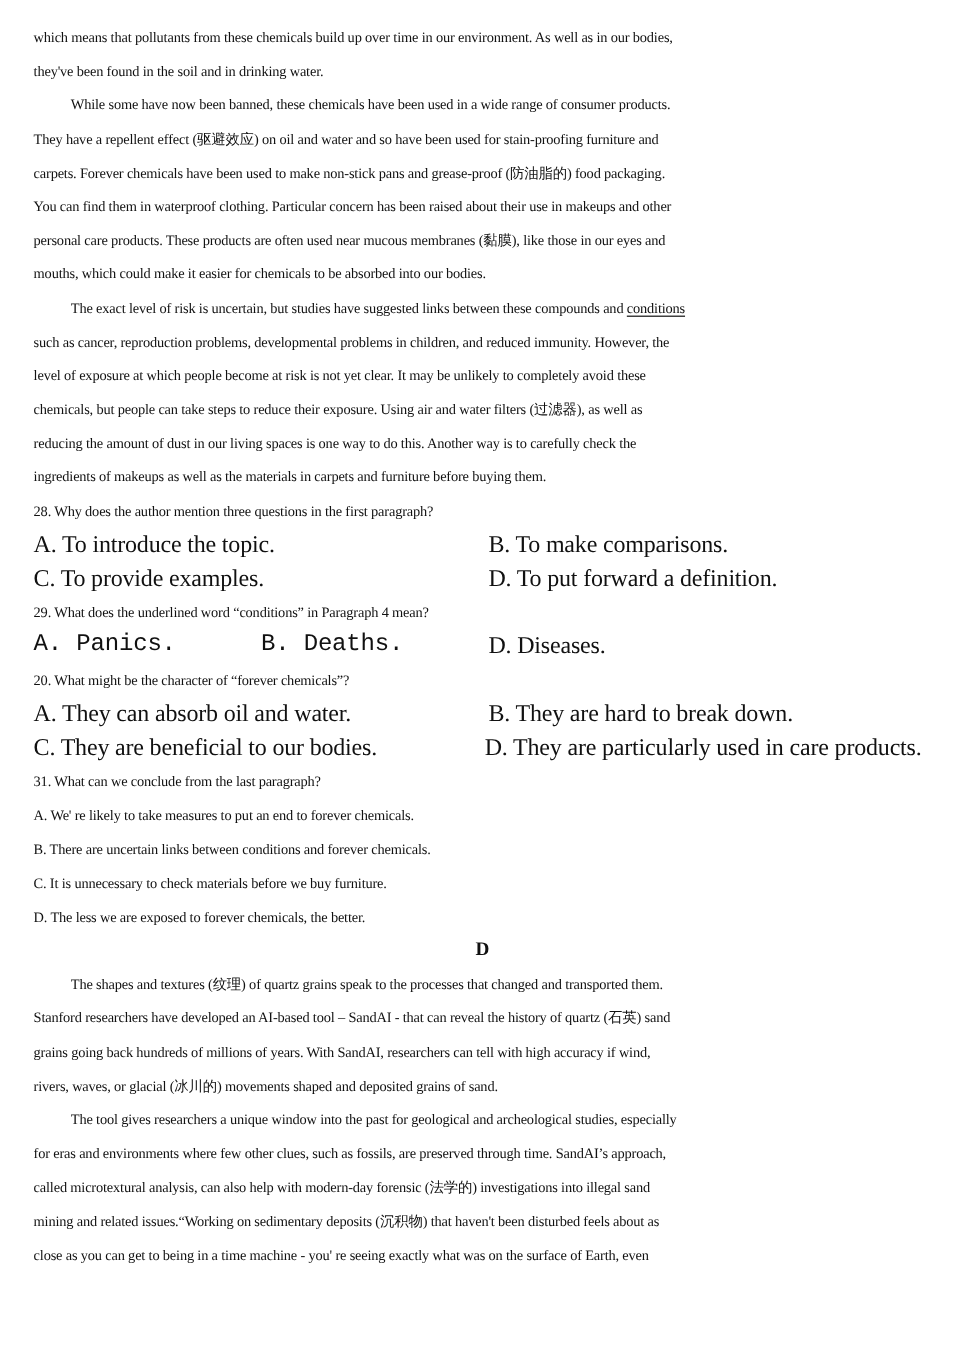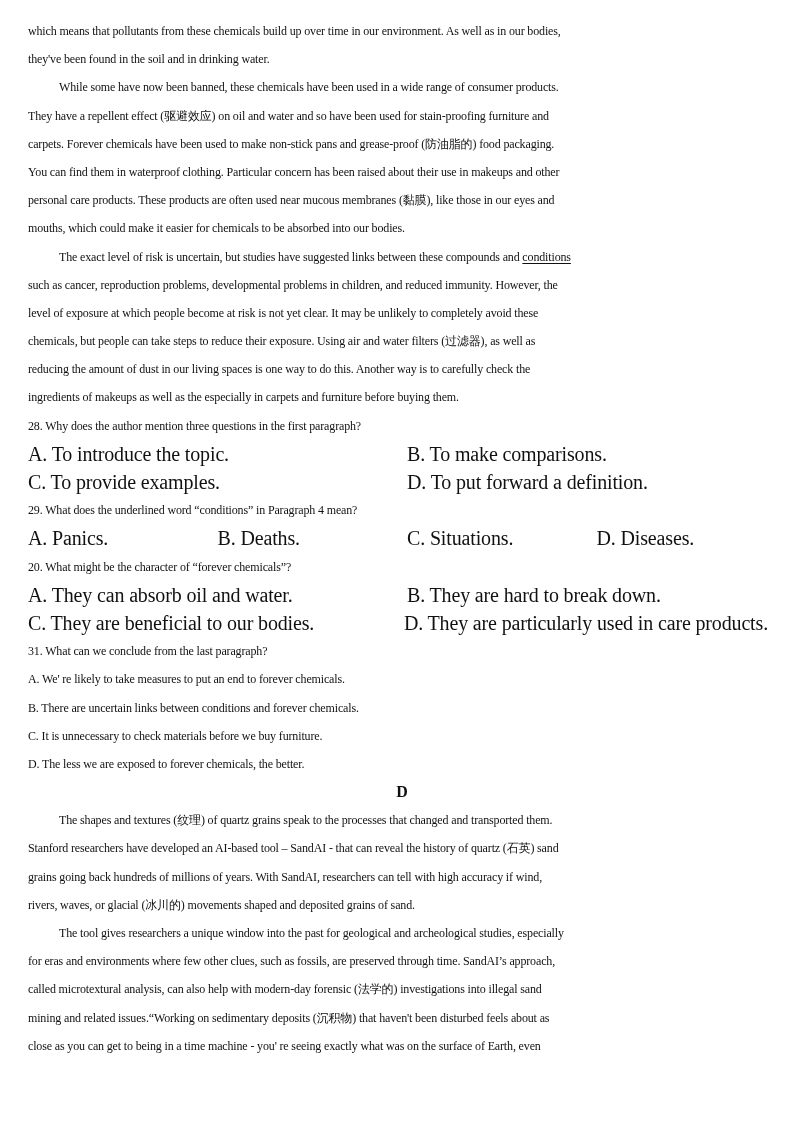--- a/index.html
+++ b/index.html
@@ -33,21 +33,21 @@
     .opts {
       display: flex;
       font-size: 20px;
       line-height: 28.2px;
       height: 28.2px;
       white-space: nowrap;
       letter-spacing: -0.15px;
       align-items: center;
     }
     .opt2 { width: 379px; }
-    .opt4 { width: 189.5px; }
+    .opt4 { width: 189.5px; font-family: Liberation Mono, monospace; }
     .section-title {
       text-align: center;
       font-weight: bold;
       font-size: 16px;
       line-height: 28.2px;
       height: 28.2px;
       padding-left: 8px;
     }
   </style>
 </head>
@@ -67,42 +67,41 @@
       <div class="line">You can find them in waterproof clothing. Particular concern has been raised about their use in makeups and other</div>
       <div class="line">personal care products. These products are often used near mucous membranes (黏膜), like those in our eyes and</div>
       <div class="line">mouths, which could make it easier for chemicals to be absorbed into our bodies.</div>
     </div>
     <div>
       <div class="line indent"><span>The exact level of risk is uncertain, but studies have suggested links between these compounds and </span><span class="u">conditions</span></div>
       <div class="line">such as cancer, reproduction problems, developmental problems in children, and reduced immunity. However, the</div>
       <div class="line">level of exposure at which people become at risk is not yet clear. It may be unlikely to completely avoid these</div>
       <div class="line">chemicals, but people can take steps to reduce their exposure. Using air and water filters (过滤器), as well as</div>
       <div class="line">reducing the amount of dust in our living spaces is one way to do this. Another way is to carefully check the</div>
-      <div class="line">ingredients of makeups as well as the especially in carpets and furniture before buying them.</div>
+      <div class="line">ingredients of makeups as well as the materials in carpets and furniture before buying them.</div>
     </div>
   </div>
 
   <div>
     <div class="line">28. Why does the author mention three questions in the first paragraph?</div>
     <div class="opts">
       <span class="opt2">A. To introduce the topic.</span>
       <span>B. To make comparisons.</span>
     </div>
     <div class="opts">
       <span class="opt2">C. To provide examples.</span>
       <span>D. To put forward a definition.</span>
     </div>
   </div>
 
   <div>
     <div class="line">29. What does the underlined word “conditions” in Paragraph 4 mean?</div>
     <div class="opts">
       <span class="opt4">A. Panics.</span>
       <span class="opt4">B. Deaths.</span>
-      <span class="opt4">C. Situations.</span>
       <span>D. Diseases.</span>
     </div>
   </div>
 
   <div>
     <div class="line">20. What might be the character of “forever chemicals”?</div>
     <div class="opts">
       <span class="opt2">A. They can absorb oil and water.</span>
       <span>B. They are hard to break down.</span>
     </div>

